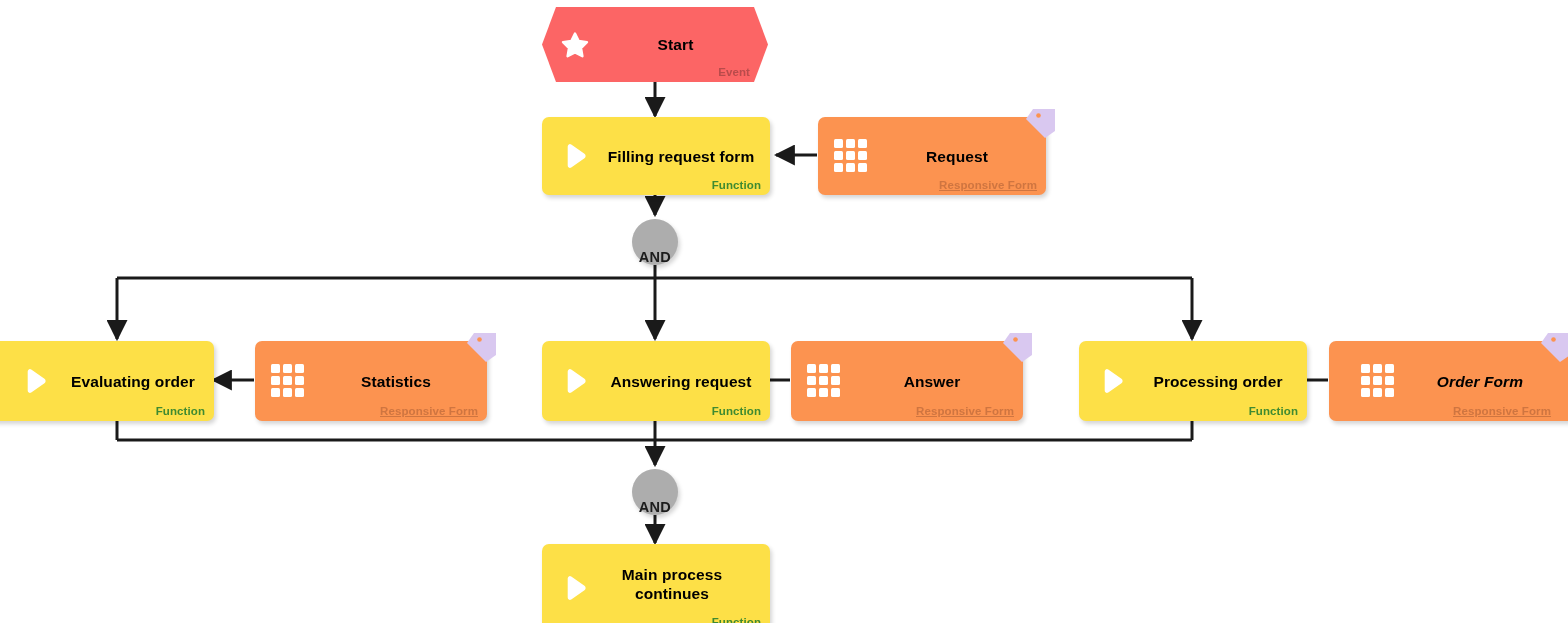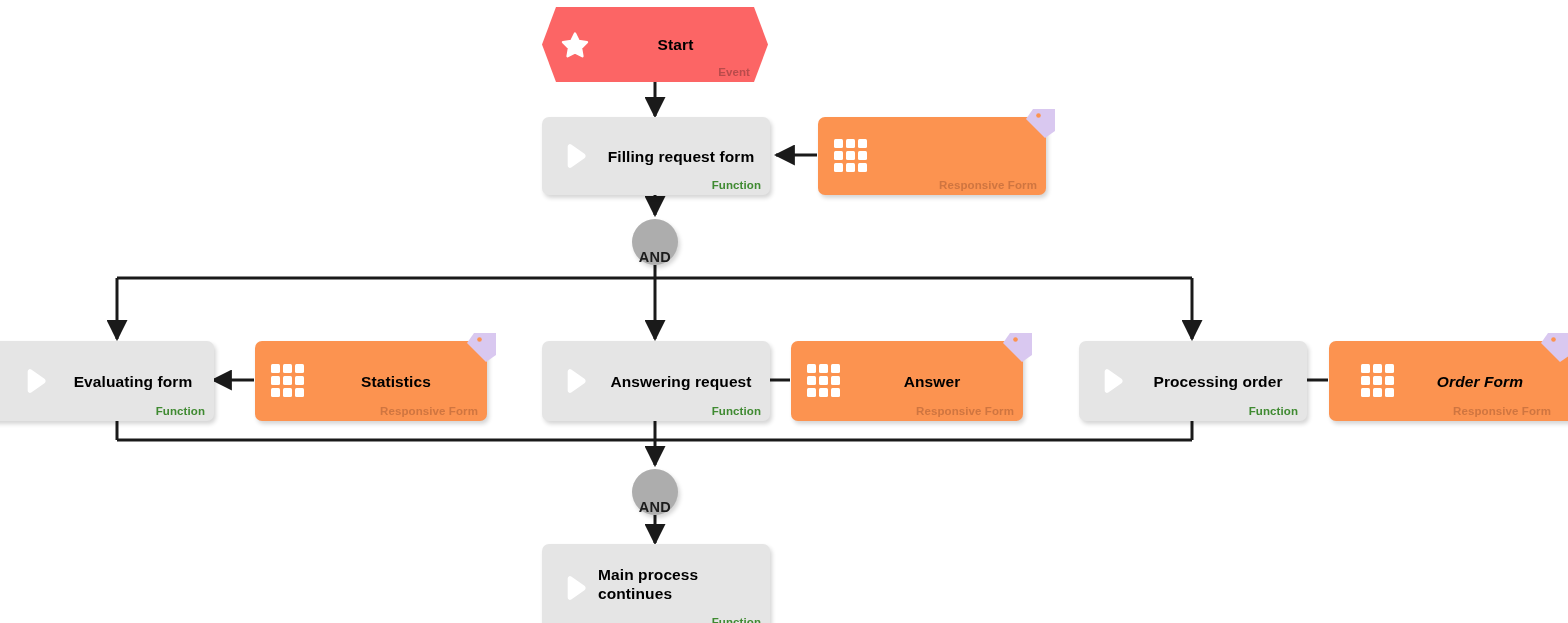--- a/index.html
+++ b/index.html
@@ -35,20 +35,21 @@
   }
   .node .title {
     position: absolute;
     left: 60px;
     right: 10px;
     top: 0;
     bottom: 0;
     display: flex;
     align-items: center;
     justify-content: center;
+    text-align: center;
     color: #000000;
     font-size: 15.5px;
     line-height: 19px;
     font-weight: 700;
     letter-spacing: 0.1px;
   }
   .node .type {
     position: absolute;
     right: 9px;
     bottom: 4px;
@@ -60,35 +61,35 @@
     position: absolute;
     left: 16px;
     top: 50%;
     transform: translateY(-50%);
     width: 34px;
     height: 34px;
   }
 
   
   .node.function {
-    background: #e5e5e5;
+    background: #fde047;
   }
   .node.function .type { color: #3f8a31; margin-top: 40px; }
 
   .play {
     width: 0;
     height: 0;
   }
   .play svg { display: block; }
 
   
   .node.form {
     background: #fc9350;
   }
-  .node.form .type { color: #cf7540; }
+  .node.form .type { color: #cf7540; text-decoration: underline; }
 
   .grid-icon {
     display: grid;
     grid-template-columns: repeat(3, 9px);
     grid-template-rows: repeat(3, 9px);
     gap: 3px;
     width: 33px;
     height: 33px;
   }
   .grid-icon i {
@@ -214,40 +215,41 @@
           <i></i>
           <i></i>
           <i></i>
           <i></i>
           <i></i>
           <i></i>
           <i></i>
           <i></i>
       </div>
     </div>
+    <div class="title">Request</div>
     <div class="type">Responsive Form</div>
     <div class="tag">
       <svg width="36" height="33" viewBox="0 0 36 33">
         <path d="M12 2 L34 2 L34 24 L24 31 L5 12 Z" fill="#d9c8f0"></path>
         <circle cx="17.5" cy="8.5" r="2.3" fill="#fc9350"></circle>
       </svg>
     </div>
   </div>
 
   <div class="gateway" style="left:632px; top:219px;">
     <span>AND</span>
   </div>
 
   <div class="node function" style="left:-18px; top:341px; width:232px; height:80px;">
     <div class="badge play" style="left:36px;">
       <svg width="34" height="34" viewBox="0 0 34 34">
         <path d="M10.5 7.6 C10.5 6.2 11.6 5.5 12.8 6.2 L26 15.4 C27.1 16.2 27.1 17.8 26 18.6 L12.8 27.8 C11.6 28.5 10.5 27.8 10.5 26.4 Z" fill="#ffffff" stroke="#ffffff" stroke-width="1.6" stroke-linejoin="round"></path>
       </svg>
     </div>
-    <div class="title" style="left:80px;">Evaluating form</div>
+    <div class="title" style="left:80px;">Evaluating order</div>
     <div class="type">Function</div>
   </div>
 
   <div class="node form" style="left:255px; top:341px; width:232px; height:80px;">
     <div class="badge">
       <div class="grid-icon">
         <i></i>
           <i></i>
           <i></i>
           <i></i>

